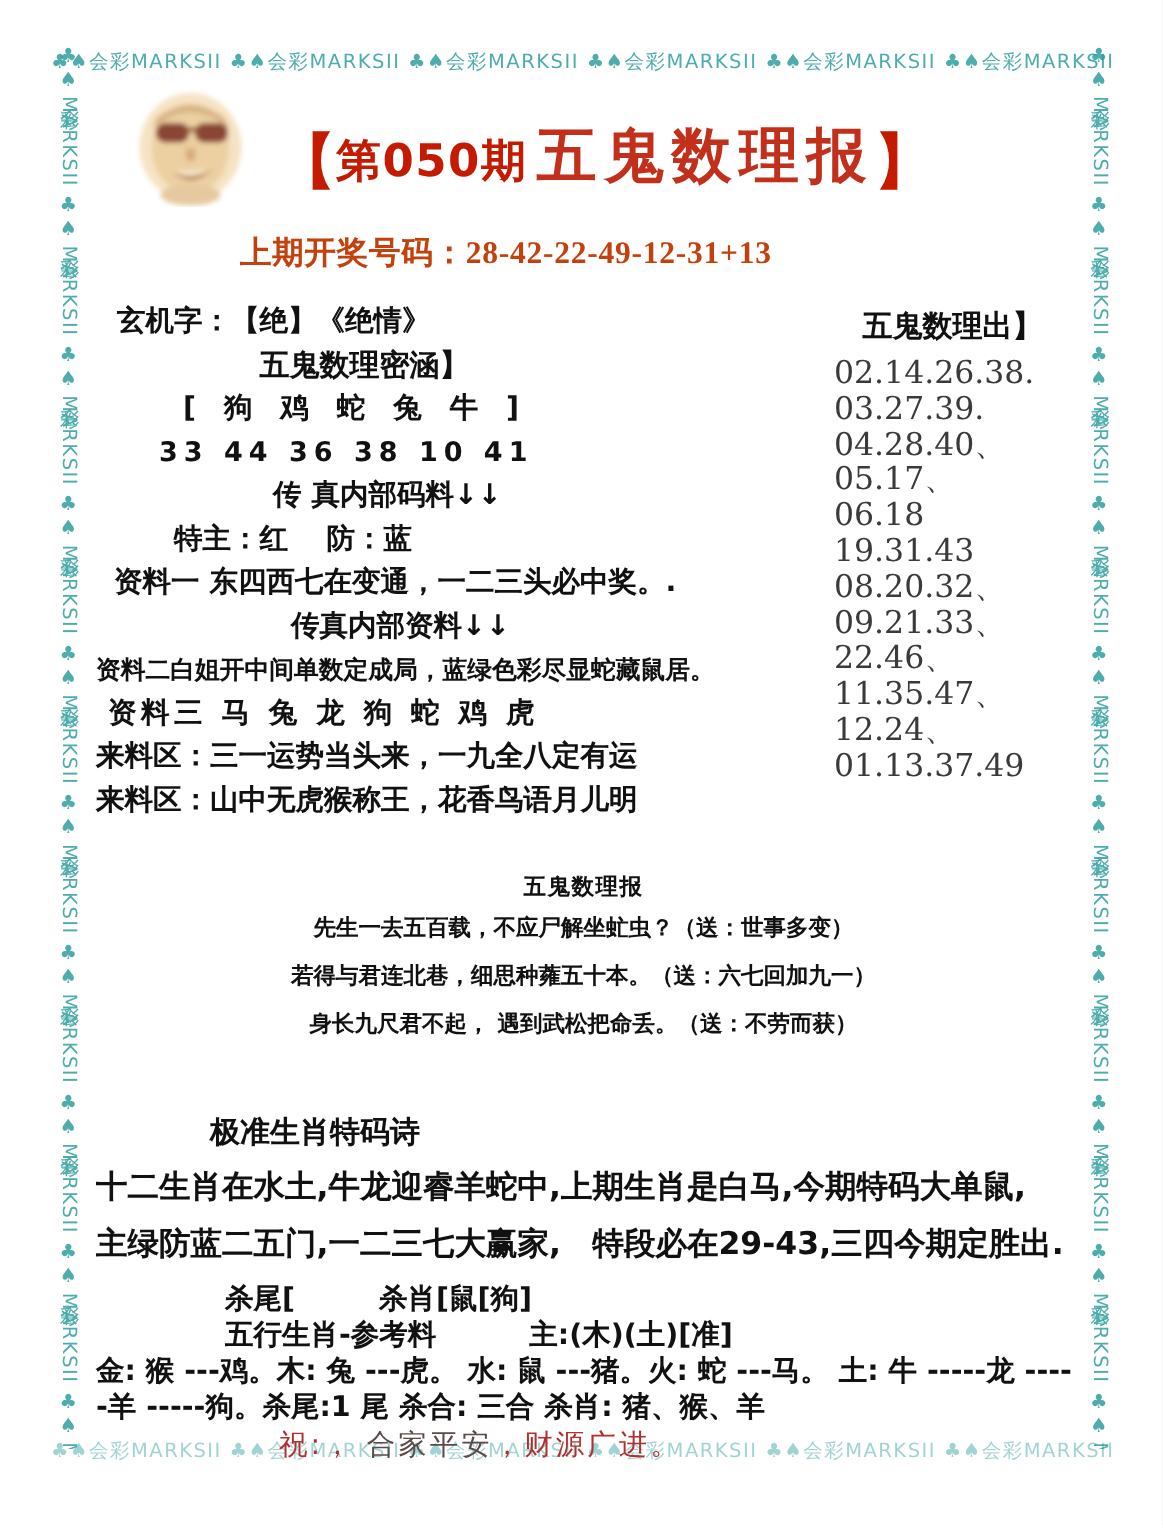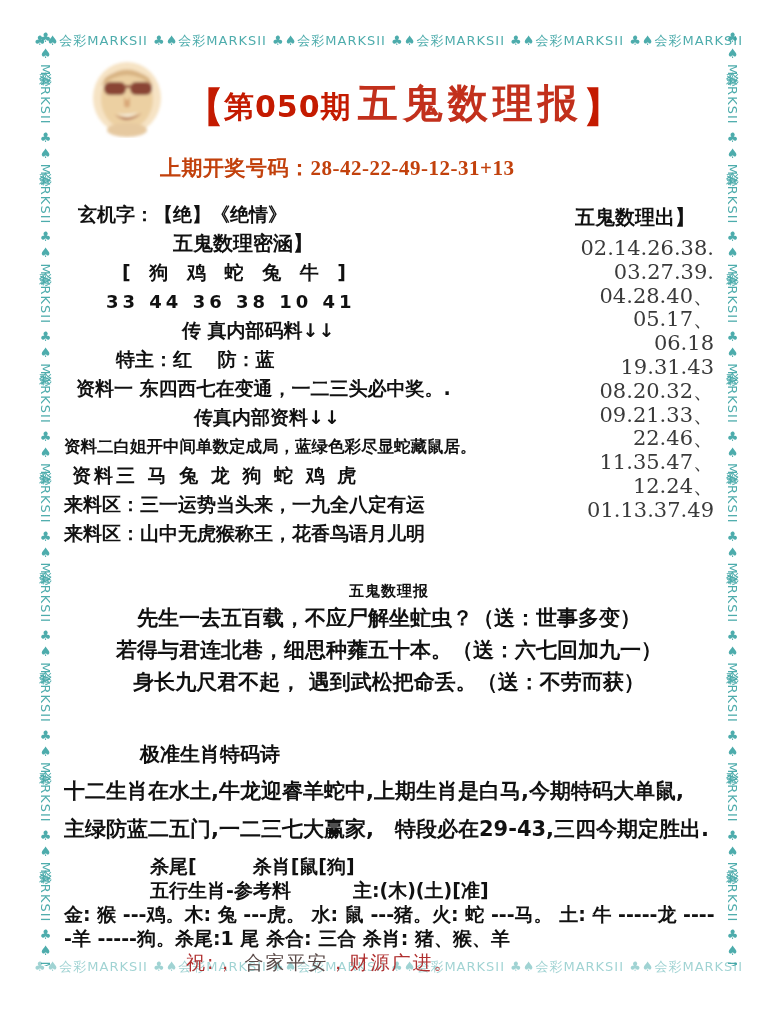--- a/index.html
+++ b/index.html
@@ -46,26 +46,26 @@
   .lc-tail { padding-left:12px; font-size:18px; }
   .lc-faxdata { padding-left:130px; }
   .lc-data1 { padding-left:12px; }
   .lc-data2 { font-size:16.5px; }
   .lc-data3 { padding-left:8px; letter-spacing:3px; }
   .lc-source { padding-left:0; }
   .right-col { flex:1; padding-left:14px; }
   .rc-header { font-size:20px; font-weight:bold; text-align:center; margin-bottom:6px; white-space:nowrap; }
   .rc-row {
     font-family:"DejaVu Serif", serif; font-size:21px; color:#3a3a3a;
-    line-height:23.8px; white-space:nowrap;text-align:right;
+    line-height:23.8px; white-space:nowrap;
   }
   
   .poem { margin-top:30px; text-align:center; }
   .poem-header { font-size:15px; font-weight:bold; letter-spacing:1px; }
-  .poem-line { font-size:21px; font-weight:bold; line-height:29px; margin-top:3px; white-space:nowrap; }
+  .poem-line { font-size:15px; font-weight:bold; line-height:29px; margin-top:3px; white-space:nowrap; }
   
   .zodiac { margin-top:44px; }
   .z-header { padding-left:76px; font-size:20px; font-weight:bold; }
   .z-line { font-size:21px; font-weight:bold; line-height:30px; margin-top:8px; white-space:nowrap; }
   .z-kill-row, .z-five-row { padding-left:86px; font-size:19px; font-weight:bold; line-height:24px; }
   .z-kill-row { margin-top:10px; }
   .z-kill-row .gap1 { display:inline-block; width:56px; }
   .z-five-row .gap2 { display:inline-block; width:62px; }
   .z-elements { font-size:19px; font-weight:bold; line-height:24px; white-space:nowrap; }
   

